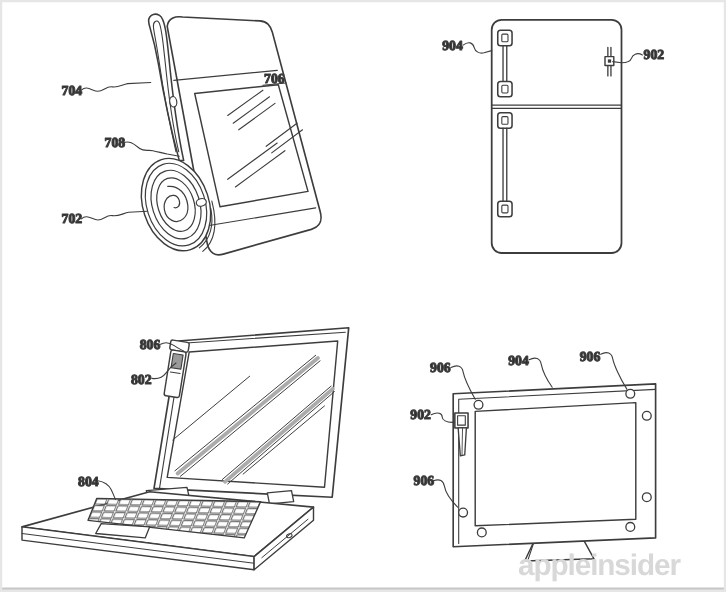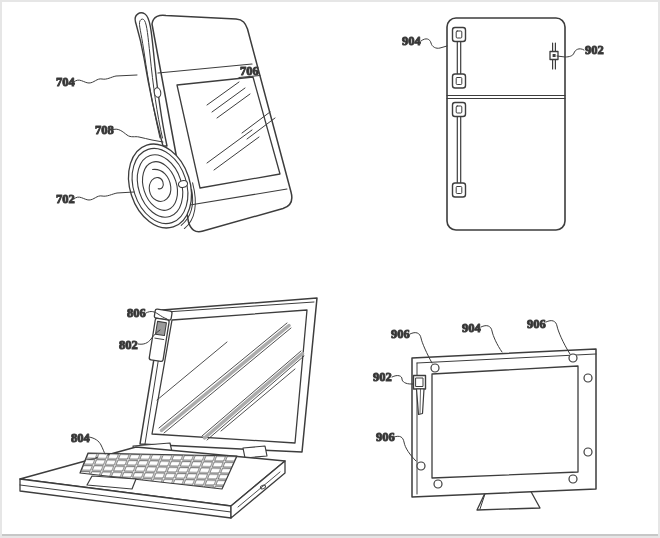--- a/index.html
+++ b/index.html
@@ -204,15 +204,16 @@
       <path stroke-width="1" d="M546,322 c6,-3 10,-1 11,4 c1,5 6,17 13,28"></path>
 
       <text class="ref" x="373" y="381">902</text>
       <path stroke-width="1" d="M392,377 c6,-3 10,-1 10,2 c0,3 4,5 9,5 l2,0"></path>
 
       <text class="ref" x="376" y="441">906</text>
       <path stroke-width="1" d="M394,437 c6,-2 9,0 10,5 c1,6 6,13 12,19"></path>
     </g>
   </svg>
 
+  <div id="watermark">appleinsider</div>
 
   <div id="border-frame"></div>
 </div>
 
 </body></html>

